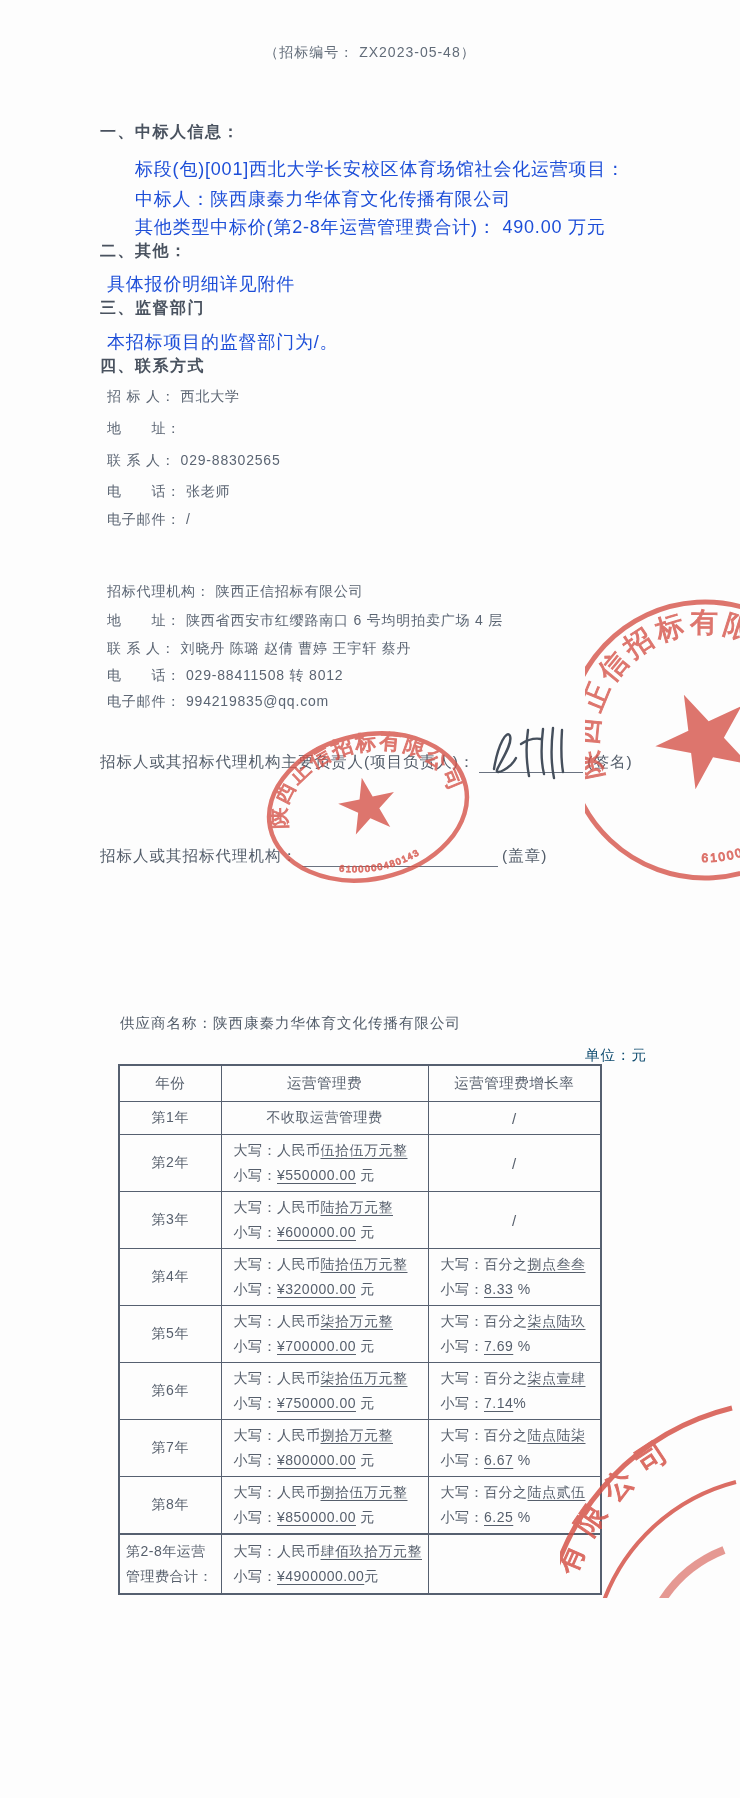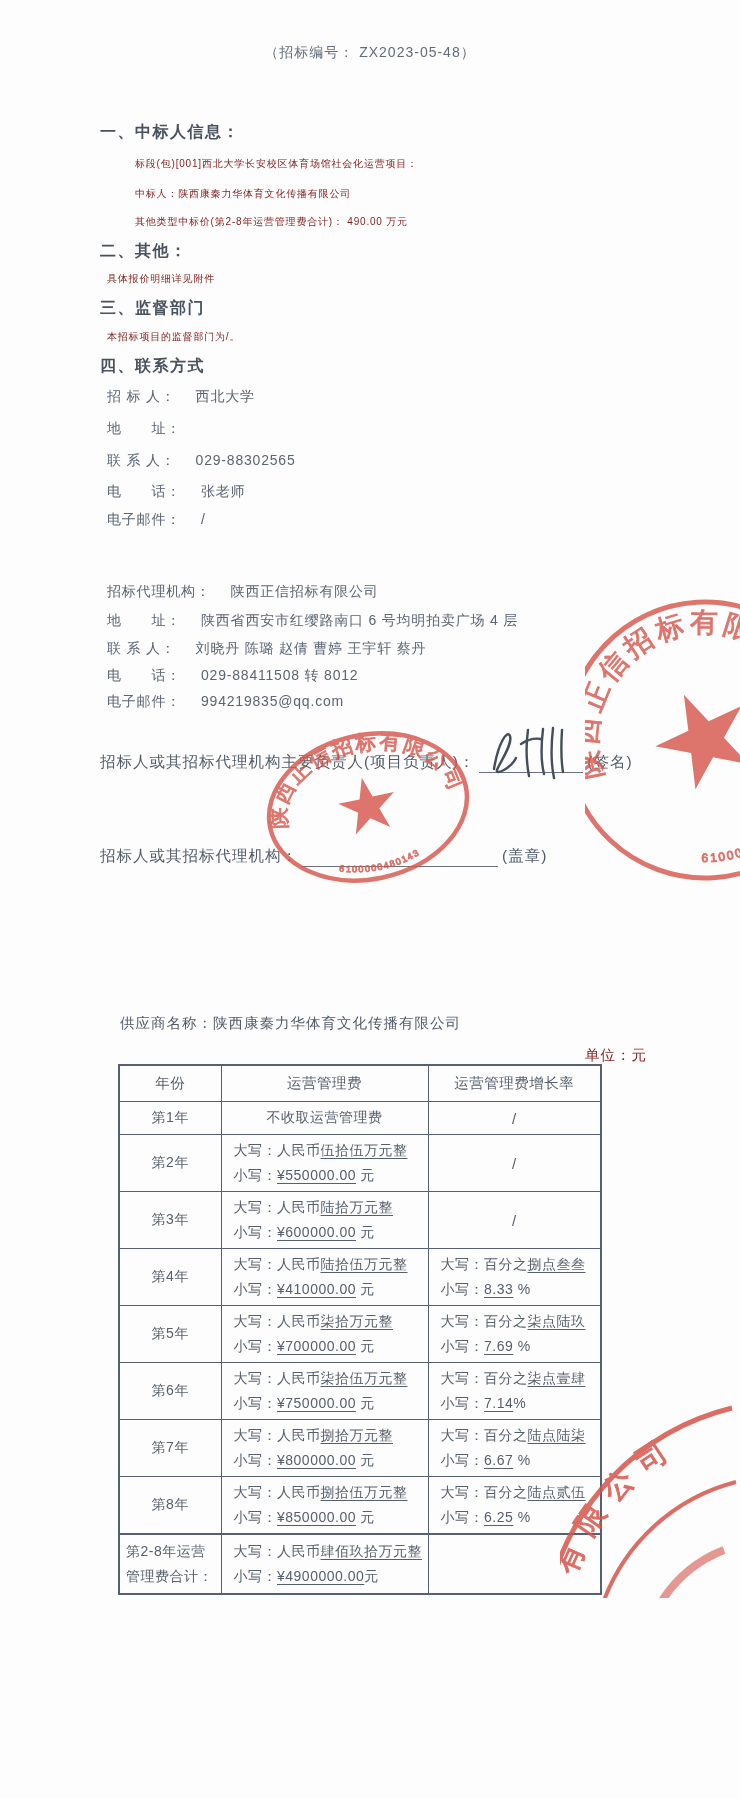--- a/index.html
+++ b/index.html
@@ -6,33 +6,33 @@
   .page{
     position:relative;width:740px;height:1798px;margin:0 auto;
     background:#fdfdfd;overflow:hidden;
     font-family:"Liberation Sans","DejaVu Sans",sans-serif;
     color:#58616e;
   }
   .abs{position:absolute;}
   .title{top:14px;left:0;width:100%;text-align:center;font-size:15px;letter-spacing:1.5px;color:#5d6774;}
   .subtitle{top:44px;left:0;width:100%;text-align:center;font-size:14px;letter-spacing:1px;color:#626c79;}
   .heading{font-size:16px;font-weight:bold;letter-spacing:1.5px;color:#49525f;}
-  .bodyline{font-size:10px;letter-spacing:0.8px;color:#7f1d1d;}
+  .bodyline{font-size:18px;letter-spacing:0.8px;color:#1d4ed8;}
   .crow{display:flex;font-size:14px;letter-spacing:0.8px;color:#5b6573;}
   .clabel{white-space:pre;}
-  .cvalue{white-space:pre;margin-left:20px;}
+  .cvalue{white-space:pre;margin-left:5px;}
   .signrow{display:flex;align-items:flex-end;font-size:15.5px;letter-spacing:1px;color:#525c69;}
   .sigline{position:relative;display:inline-block;height:18px;border-bottom:1px solid #6a7280;margin:0 4px;}
   .sigline.short{width:104px;}
   .sigline.long{width:196px;}
   .sig-svg{position:absolute;left:8px;bottom:-8px;}
   .stamp-svg{position:absolute;pointer-events:none;opacity:0.8;}
   .stamp-svg text{font-family:"Liberation Sans","DejaVu Sans",sans-serif;}
   .supplier{font-size:14.5px;letter-spacing:1px;color:#525c69;}
-  .unit{font-size:14.5px;letter-spacing:1px;color:#7f1d1d;}
+  .unit{font-size:14.5px;letter-spacing:1px;color:#0c4a6e;}
   table.fee-table{
     position:absolute;left:118px;top:1064px;width:482px;
     border-collapse:collapse;table-layout:fixed;
     font-size:14px;color:#565f6c;letter-spacing:0.5px;
   }
   .fee-table th,.fee-table td{border:1px solid #566070;}
   .fee-table{border:2px solid #566070;}
   .fee-table th{font-weight:normal;font-size:14.5px;height:33px;text-align:center;}
   .col-year{width:102px;}
   .col-fee{width:207px;}
@@ -198,21 +198,21 @@
       <td class="fee">
         <div class="fee-line"><span>大写：人民币</span><span class="u">陆拾万元整</span></div>
         <div class="fee-line"><span>小写：</span><span class="u">¥600000.00</span><span> 元</span></div>
       </td>
       <td class="center slash">/</td>
     </tr>
     <tr class="r-t">
       <td class="year">第4年</td>
       <td class="fee">
         <div class="fee-line"><span>大写：人民币</span><span class="u">陆拾伍万元整</span></div>
-        <div class="fee-line"><span>小写：</span><span class="u">¥410000.00</span><span> 元</span></div>
+        <div class="fee-line"><span>小写：</span><span class="u">¥320000.00</span><span> 元</span></div>
       </td>
       <td class="growth">
         <div class="fee-line"><span>大写：百分之</span><span class="u">捌点叁叁</span></div>
         <div class="fee-line"><span>小写：</span><span class="u">8.33</span><span> %</span></div>
       </td>
     </tr>
     <tr class="r-t">
       <td class="year">第5年</td>
       <td class="fee">
         <div class="fee-line"><span>大写：人民币</span><span class="u">柒拾万元整</span></div>

